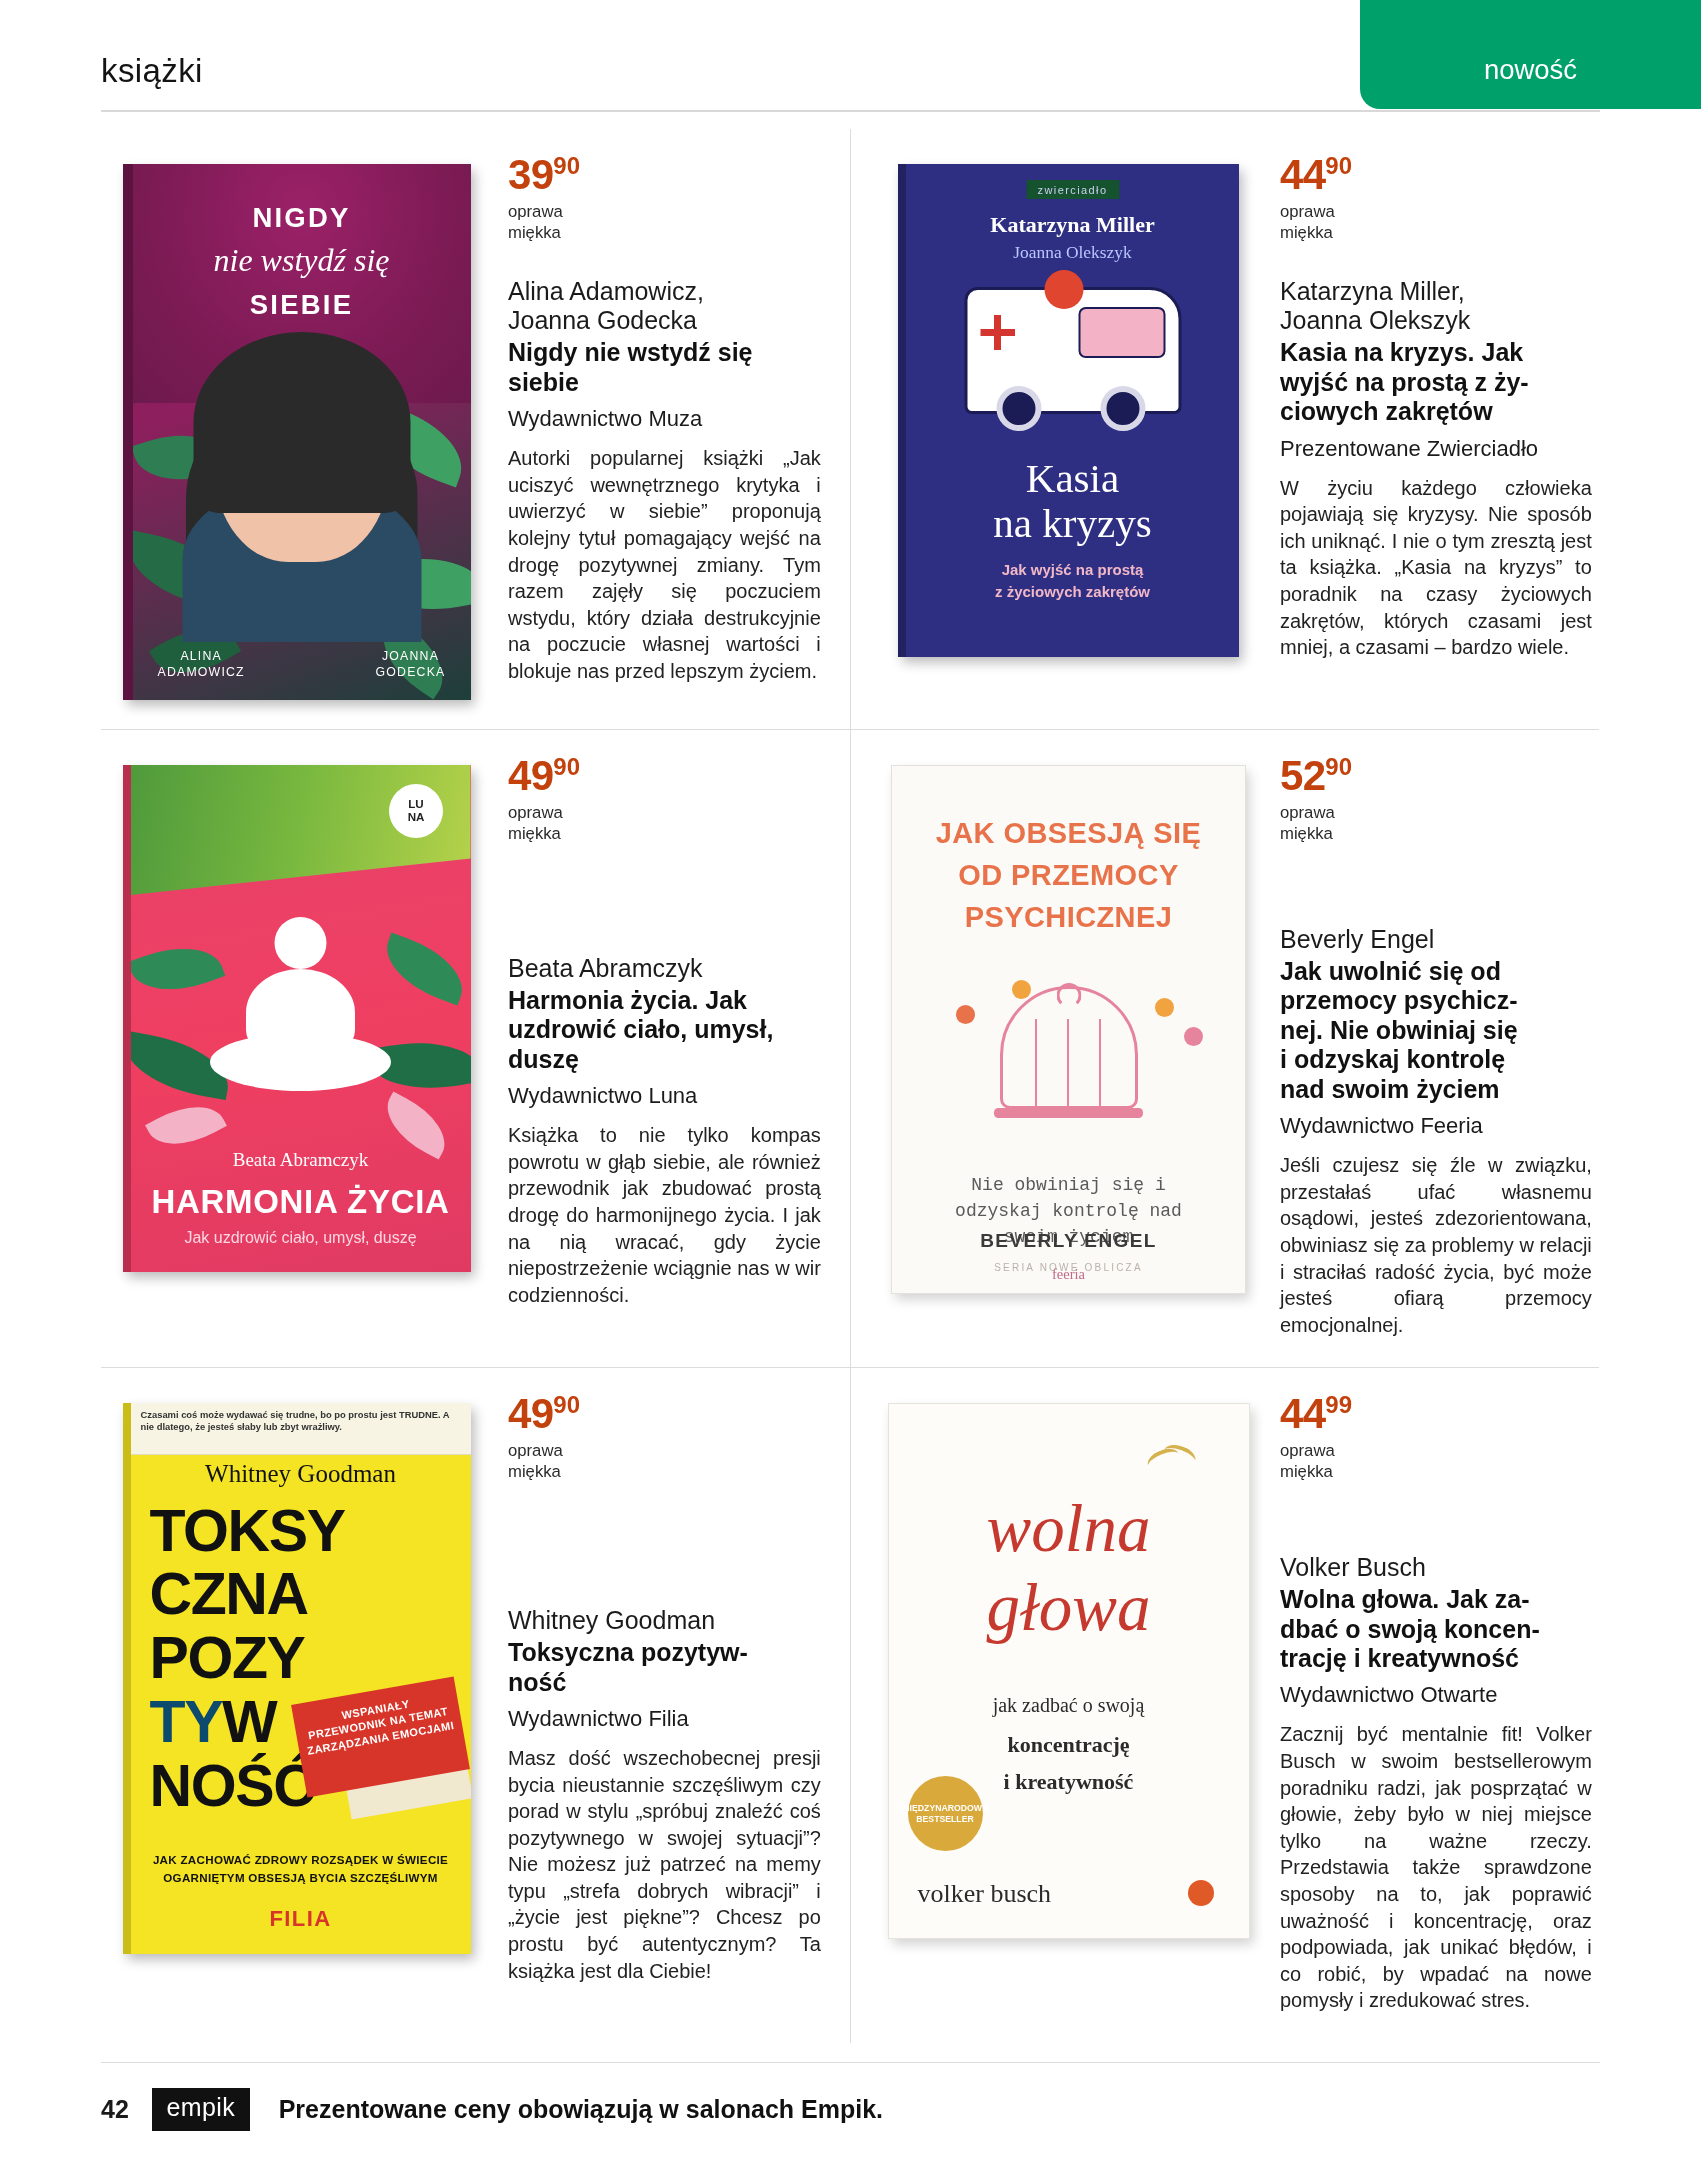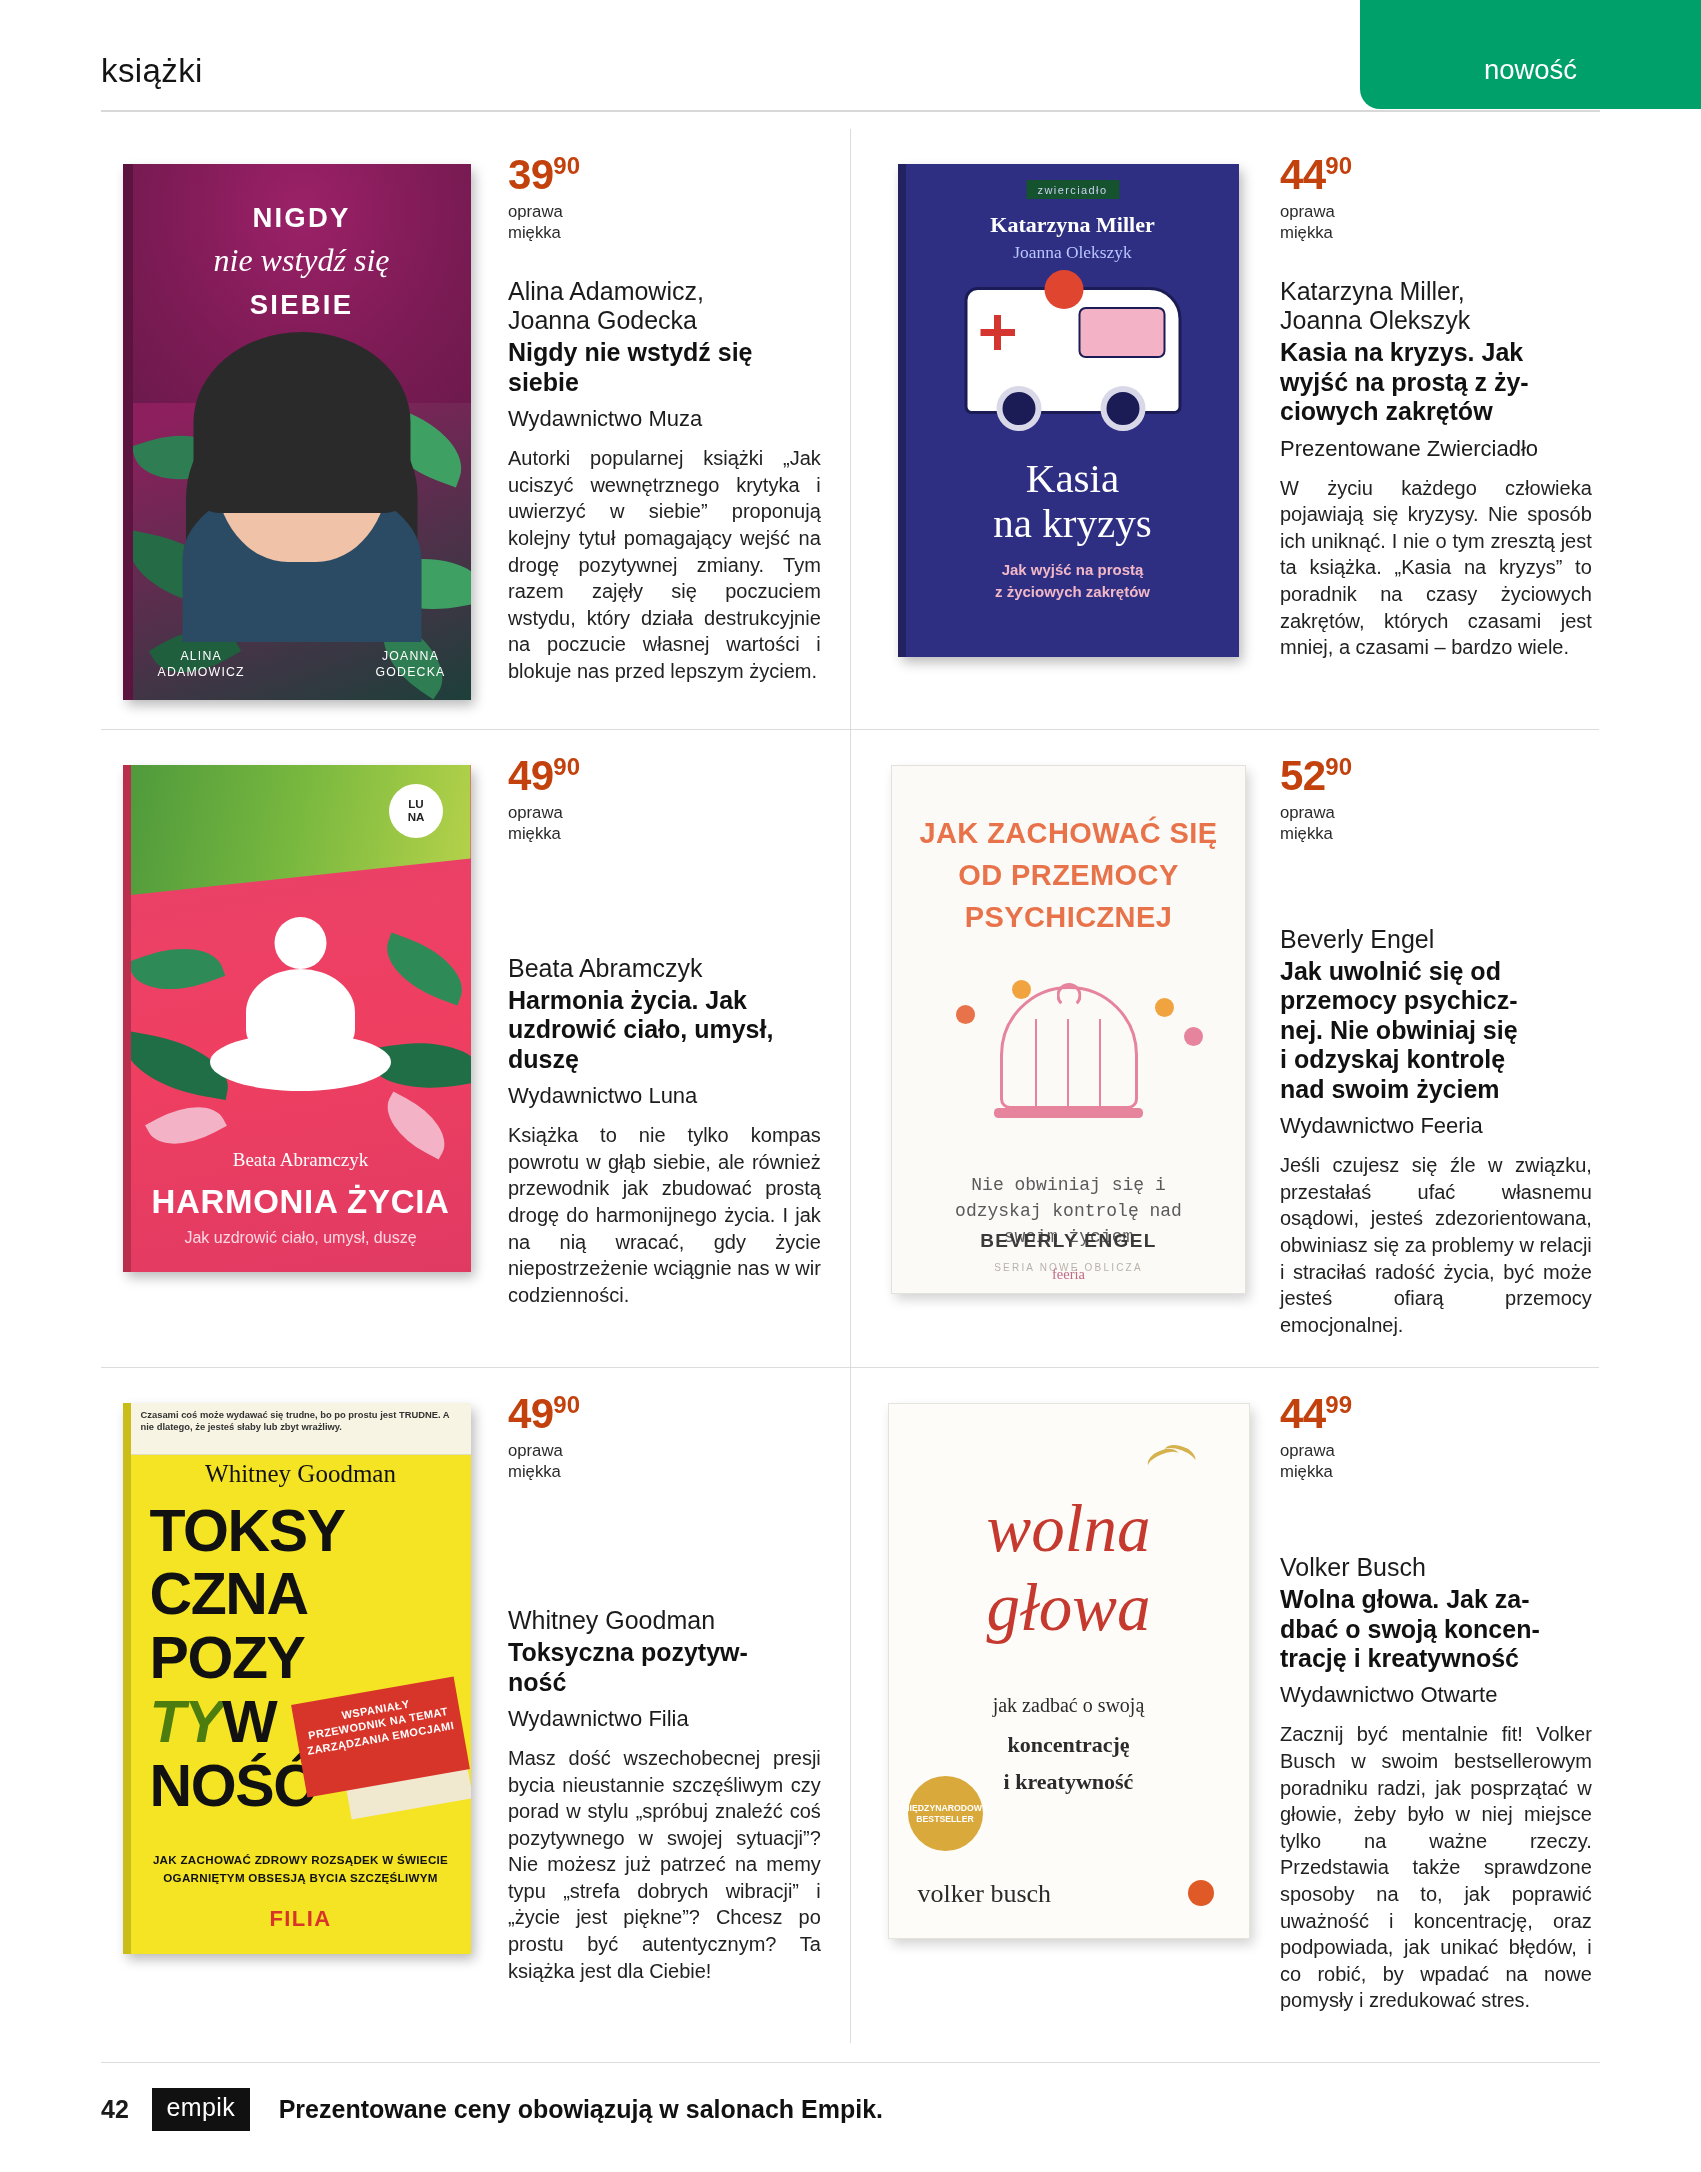--- a/index.html
+++ b/index.html
@@ -327,21 +327,21 @@
   }
   .c5-band { position:absolute; top:0; left:0; right:0; height:52px; background:#f7f4e4;
     border-bottom:1.4px solid #e2dcc0; padding:5.8px 10px; }
   .c5-band-t { font-size:9.4px; color:#333; line-height:1.3; font-weight:bold;}
   .c5-auth { position:absolute; top:57px; left:0; right:0; text-align:center;
     font-size:25px; color:#111; font-family:"Liberation Serif",serif; }
   .c5-word { position:absolute; left:19px; font-size:59px; font-weight:bold;
     letter-spacing:-1.4px; color:#111; line-height:1; }
   .c5-word.w1{top:99px;} .c5-word.w2{top:162px;} .c5-word.w3{top:226px;}
   .c5-word.w4{top:290px;} .c5-word.w5{top:354px;}
-  .c5-word .red { color:#4d7c0f;font-style:italic; }
+  .c5-word .red { color:#0c4a6e; }
   .c5-ribbon { position:absolute; right:7.2px; top:287px; width:165px; height:94px;
     background:#d8352a; transform:rotate(-10deg);
     color:#fff; font-size:11px; font-weight:bold; text-align:center;
     padding:11.6px 7.2px; line-height:1.35; letter-spacing:0.4px;}
   .c5-ribbon2 { position:absolute; right:0px; top:374px; width:123px; height:32px;
     background:#f1e8d0; transform:rotate(-10deg);}
   .c5-foot { position:absolute; left:0; right:0; bottom:67px; text-align:center;
     font-size:11.6px; font-weight:bold; color:#111; line-height:1.55; letter-spacing:0.3px;}
   .c5-filia { position:absolute; left:0; right:0; bottom:22px; text-align:center;
     font-size:22px; font-weight:bold; color:#d8352a; letter-spacing:1.4px;}
@@ -500,21 +500,21 @@
 uzdrowić ciało, umysł,
 duszę</div>
         <div class="publisher">Wydawnictwo Luna</div>
         <div class="desc">Książka to nie tylko kompas powrotu w głąb siebie, ale również przewodnik jak zbudować prostą drogę do harmonijnego życia. I jak na nią wracać, gdy życie niepostrzeżenie wciągnie nas w wir codzienności.</div>
       </div>
     </div>
 
     <div class="cell right">
       <div class="cover-wrap">
         <div class="cover cover4">
-          <div class="c4-t l1">JAK ZACHOWAĆ SIĘ</div>
+          <div class="c4-t l1">JAK OBSESJĄ SIĘ</div>
           <div class="c4-t l2">OD PRZEMOCY</div>
           <div class="c4-t l3">PSYCHICZNEJ</div>
           <div class="c4-flower f1"></div>
           <div class="c4-flower f2"></div>
           <div class="c4-flower f3"></div>
           <div class="c4-flower f4"></div>
           <div class="c4-cage">
             <div class="c4-hook"></div>
             <div class="c4-dome"></div>
             <div class="c4-bar b1"></div>

